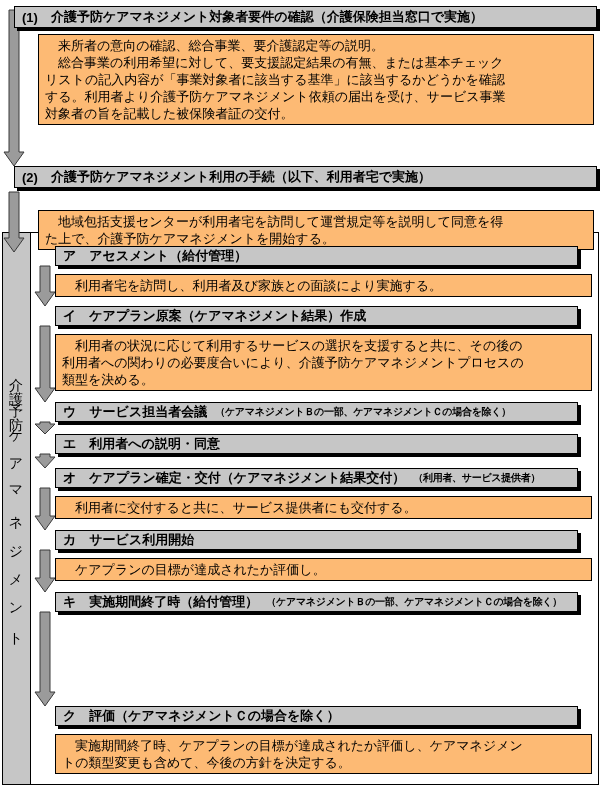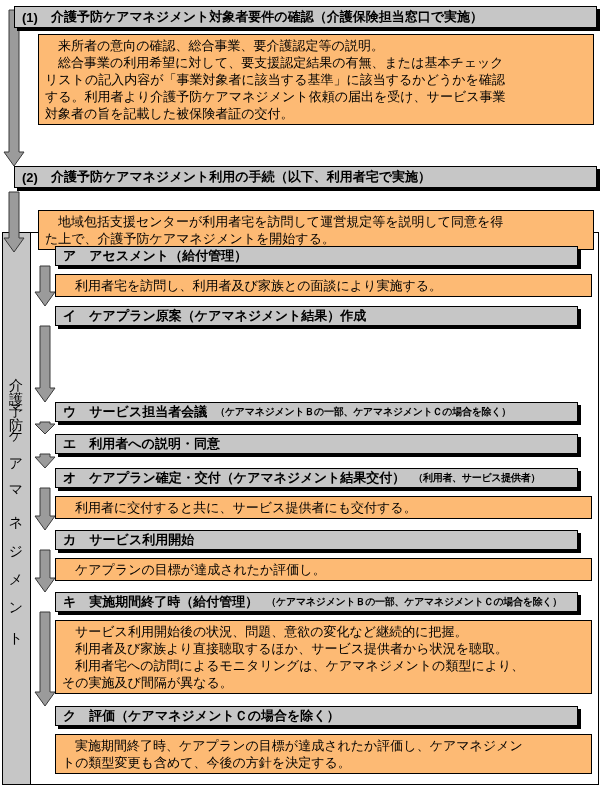--- a/index.html
+++ b/index.html
@@ -130,20 +130,23 @@
   <div class="hdr inner" style="left:55px;top:246px;width:523px;">
     <span class="num">ア</span>
     <span>アセスメント（給付管理）</span>
   </div>
   <div class="desc" style="left:55px;top:274px;width:537px;">　利用者宅を訪問し、利用者及び家族との面談により実施する。</div>
 
   <div class="hdr inner" style="left:55px;top:306px;width:523px;">
     <span class="num">イ</span>
     <span>ケアプラン原案（ケアマネジメント結果）作成</span>
   </div>
+  <div class="desc" style="left:55px;top:334px;width:537px;">　利用者の状況に応じて利用するサービスの選択を支援すると共に、その後の
+利用者への関わりの必要度合いにより、介護予防ケアマネジメントプロセスの
+類型を決める。</div>
 
   <div class="hdr inner" style="left:55px;top:402px;width:523px;">
     <span class="num">ウ</span>
     <span>サービス担当者会議</span>
     <span class="note">（ケアマネジメントＢの一部、ケアマネジメントＣの場合を除く）</span>
   </div>
 
   <div class="hdr inner" style="left:55px;top:434px;width:523px;">
     <span class="num">エ</span>
     <span>利用者への説明・同意</span>
@@ -160,24 +163,20 @@
     <span class="num">カ</span>
     <span>サービス利用開始</span>
   </div>
   <div class="desc" style="left:55px;top:558px;width:537px;">　ケアプランの目標が達成されたか評価し。</div>
 
   <div class="hdr inner" style="left:55px;top:592px;width:523px;">
     <span class="num">キ</span>
     <span>実施期間終了時（給付管理）</span>
     <span class="note">（ケアマネジメントＢの一部、ケアマネジメントＣの場合を除く）</span>
   </div>
-  <div class="desc" style="left:55px;top:620px;width:537px;">　サービス利用開始後の状況、問題、意欲の変化など継続的に把握。
-　利用者及び家族より直接聴取するほか、サービス提供者から状況を聴取。
-　利用者宅への訪問によるモニタリングは、ケアマネジメントの類型により、
-その実施及び間隔が異なる。</div>
 
   <div class="hdr inner" style="left:55px;top:706px;width:523px;">
     <span class="num">ク</span>
     <span>評価（ケアマネジメントＣの場合を除く）</span>
   </div>
   <div class="desc" style="left:55px;top:734px;width:537px;">　実施期間終了時、ケアプランの目標が達成されたか評価し、ケアマネジメン
 トの類型変更も含めて、今後の方針を決定する。</div>
 
 </div>
 

